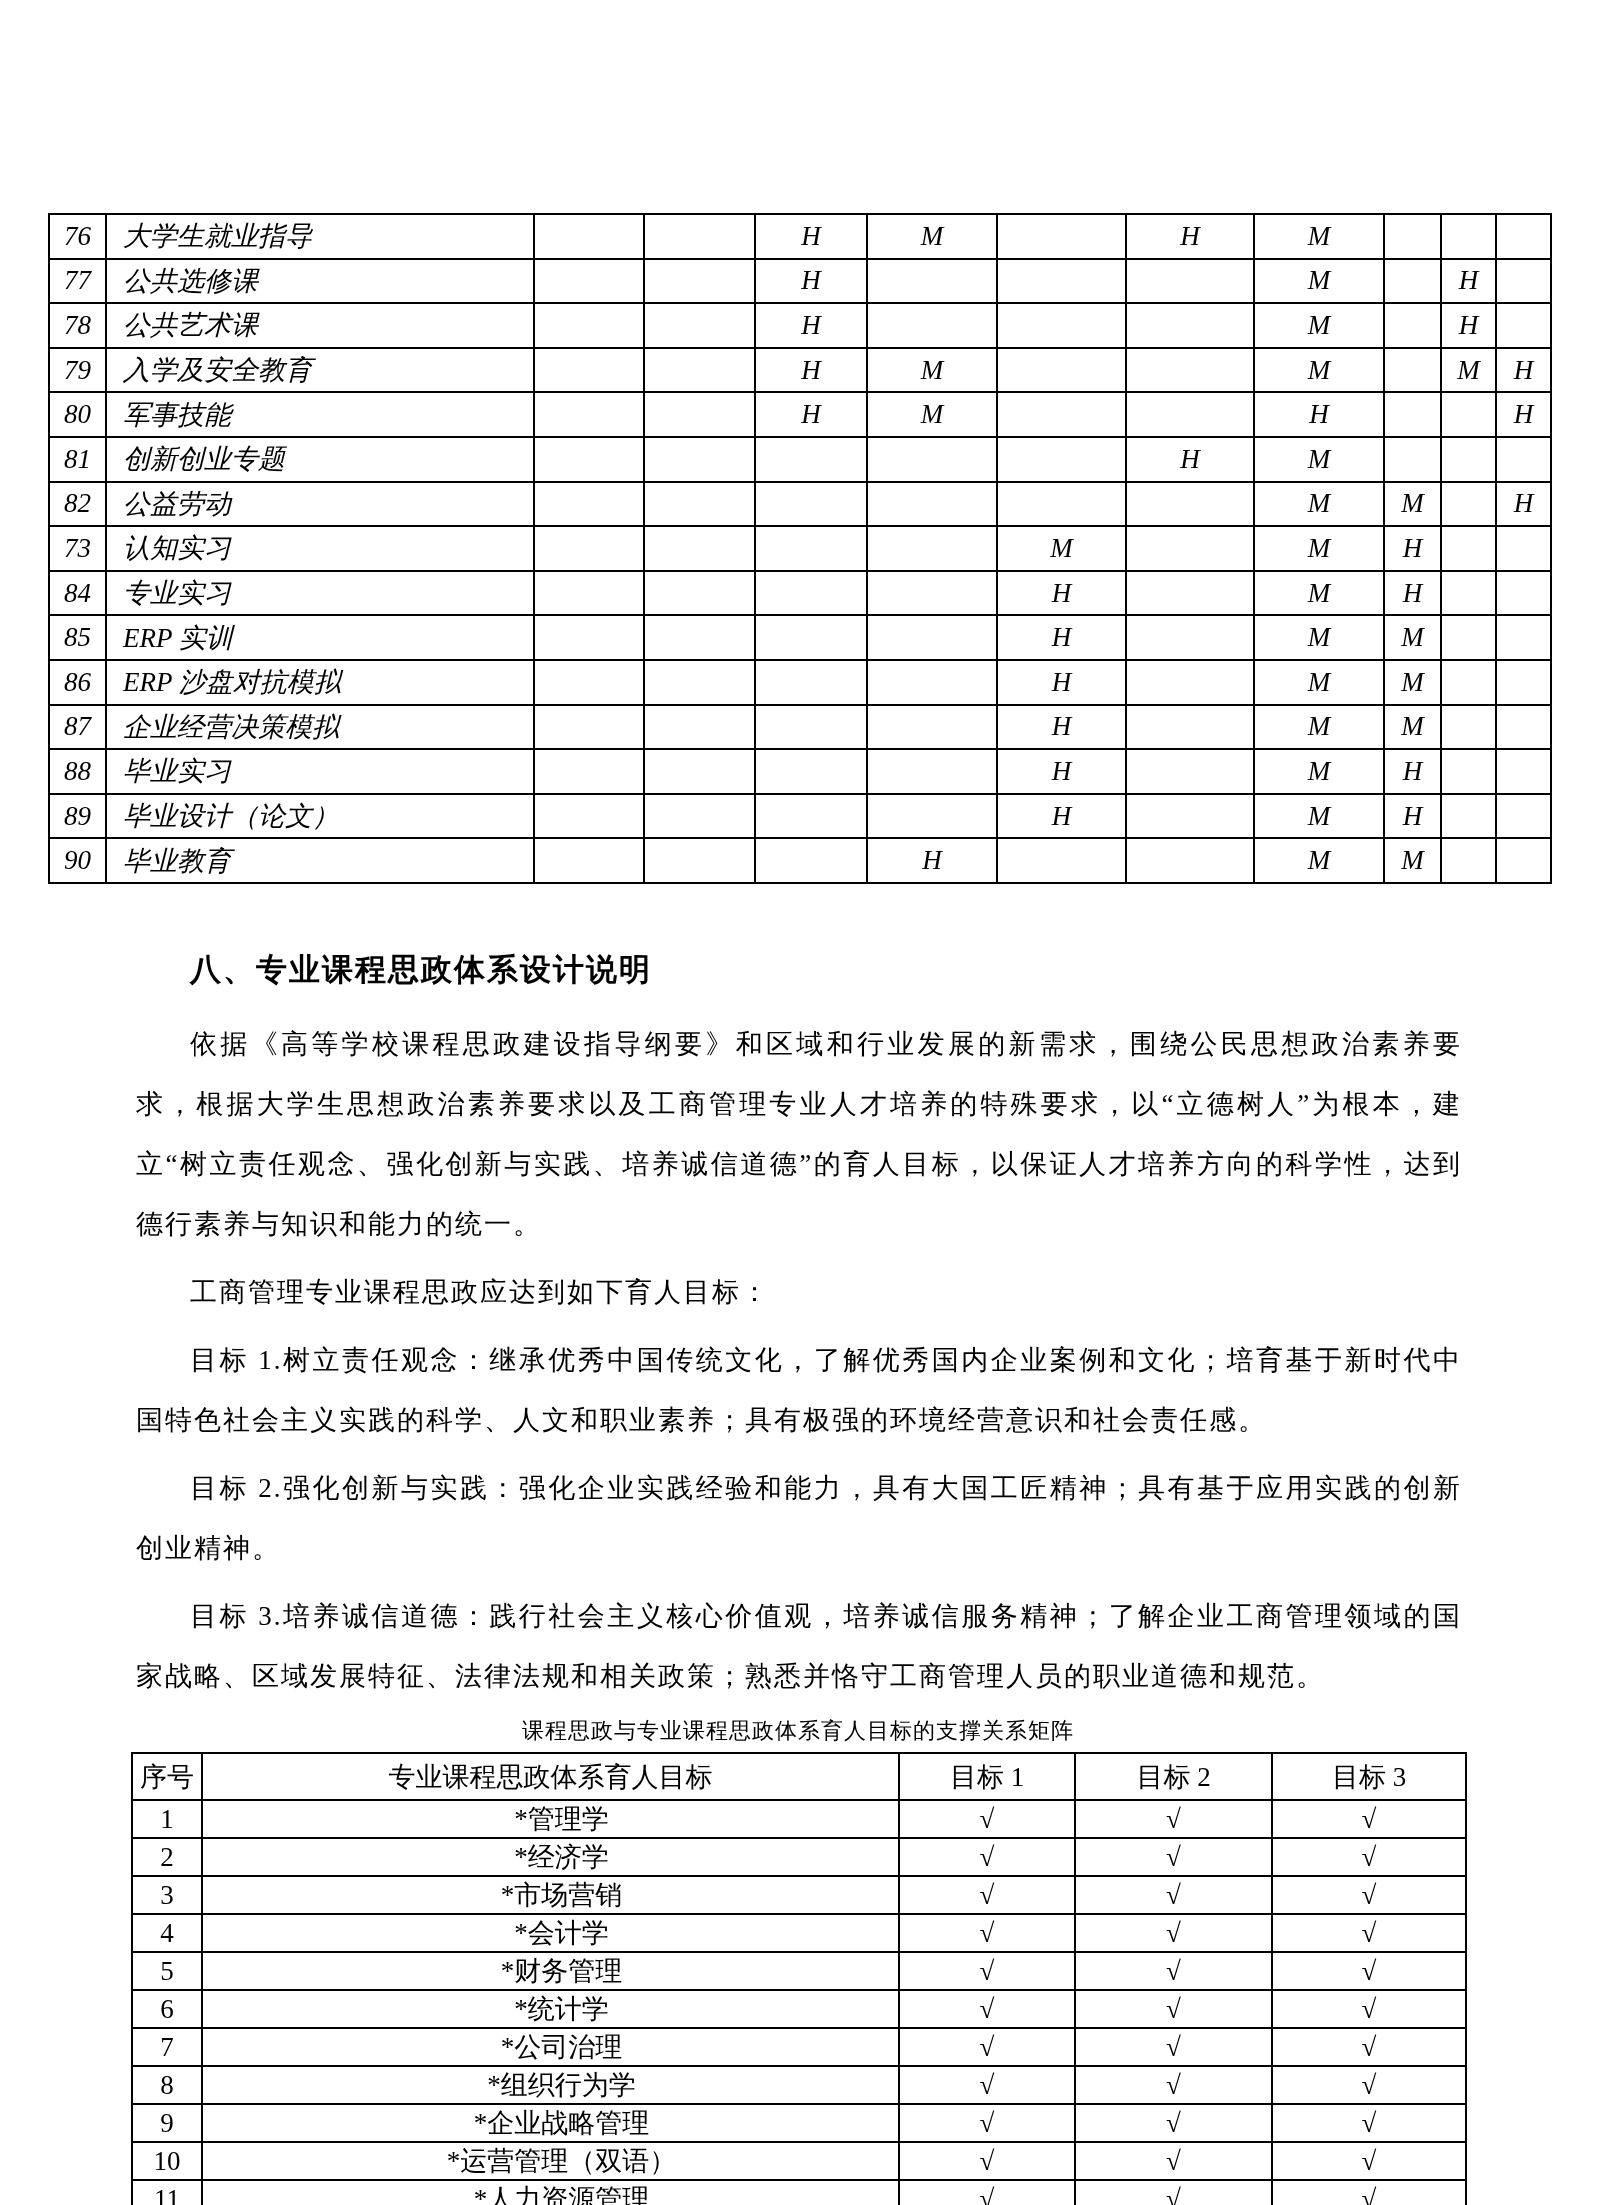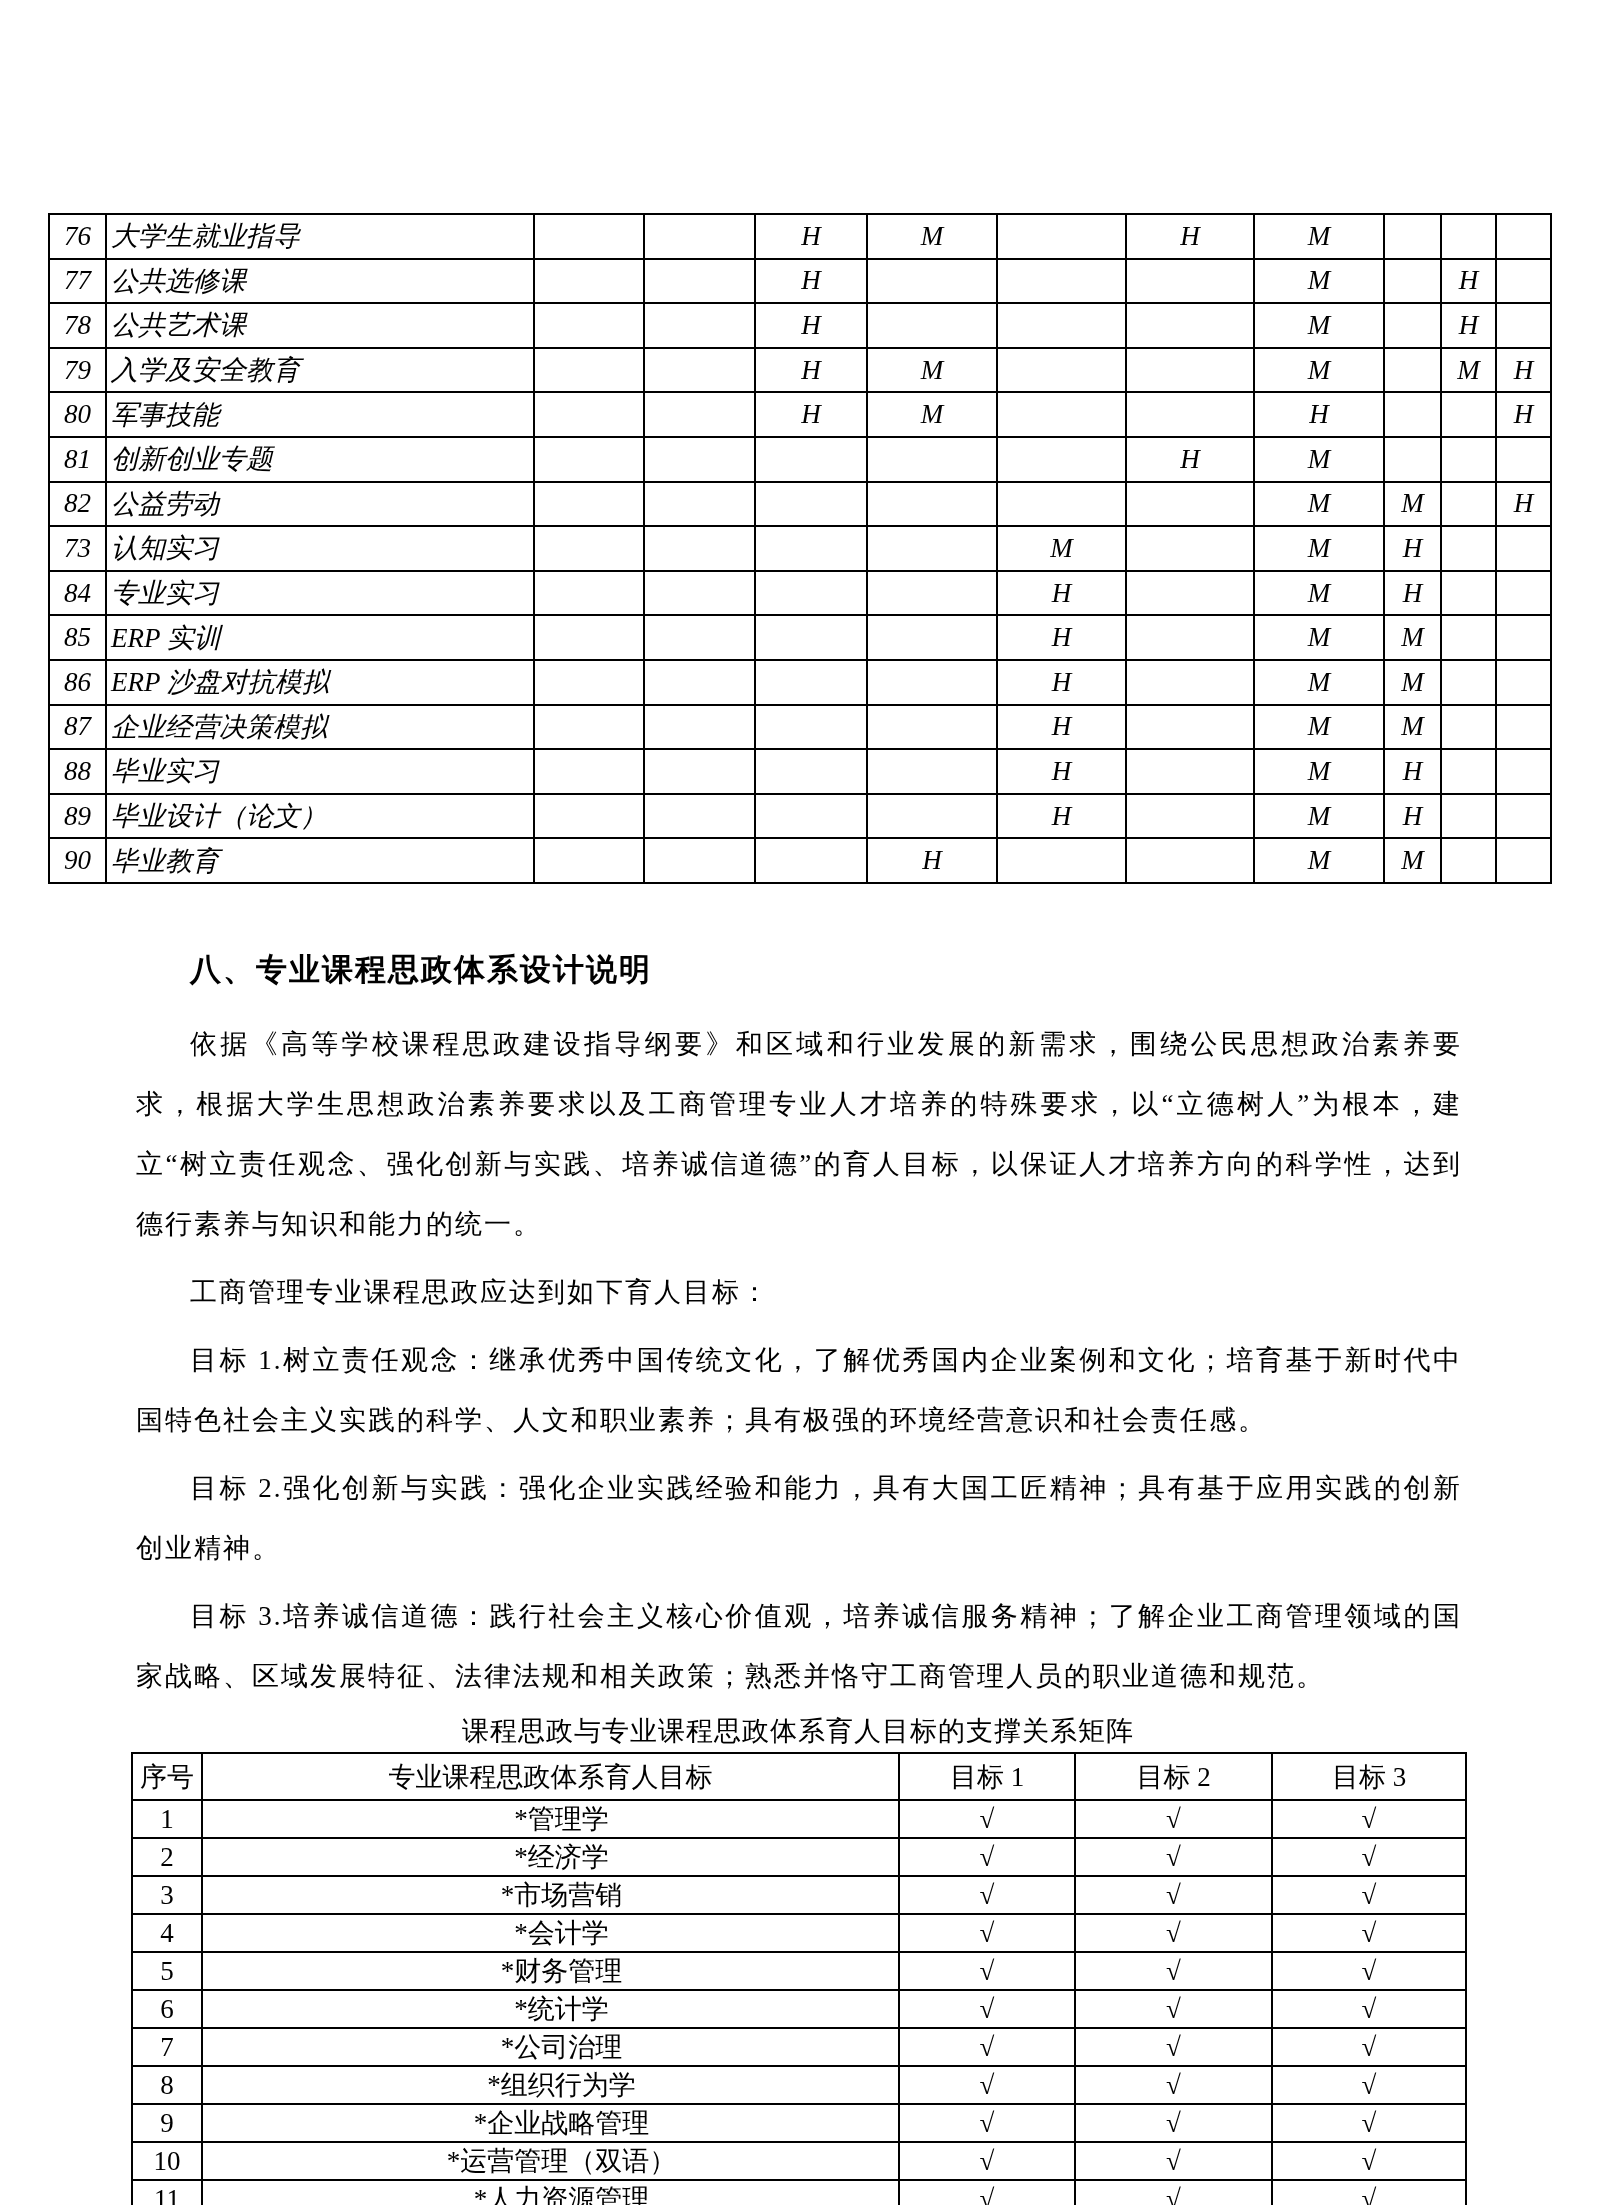--- a/index.html
+++ b/index.html
@@ -15,41 +15,41 @@
   table { border-collapse:collapse; table-layout:fixed; }
   td, th { border:2px solid #000; padding:0; overflow:hidden; white-space:nowrap; font-weight:normal; }
 
   
   #matrix-table {
     position:absolute; left:48px; top:213px; width:1502px;
     font-size:27px;
   }
   #matrix-table tr { height:44.6px;font-style:italic; }
   #matrix-table td { text-align:center; }
-  #matrix-table td.c-name { text-align:left; padding-left:4px; }
+  #matrix-table td.c-name { text-align:left; padding-left:16px; }
 
   
   #content { position:absolute; left:131px; top:948px; width:1334px; }
   .section-heading {
     font-family:"DejaVu Sans","Liberation Sans",sans-serif;
     font-weight:bold;
     font-size:31px; line-height:42px;
     letter-spacing:2px;
     margin:0 0 24px 59px;
   }
   .body-par {
     font-size:27px; line-height:60px;
     letter-spacing:2px;
     text-indent:2em;
     text-align:justify;
     margin:0 2px 8px 5px;
     width:1326px;
   }
   .table-caption {
-    font-size:27px; line-height:34px;
+    font-size:22px; line-height:34px;
     text-align:center;
     letter-spacing:1px;
     margin:4px 0 0 0;
     width:1334px;
   }
 
   
   #goals-table { width:1334px; font-size:27px; margin-top:4px; }
   #goals-table tr.head-row { height:47px; }
   #goals-table tr.data-row { height:35.4px; }

